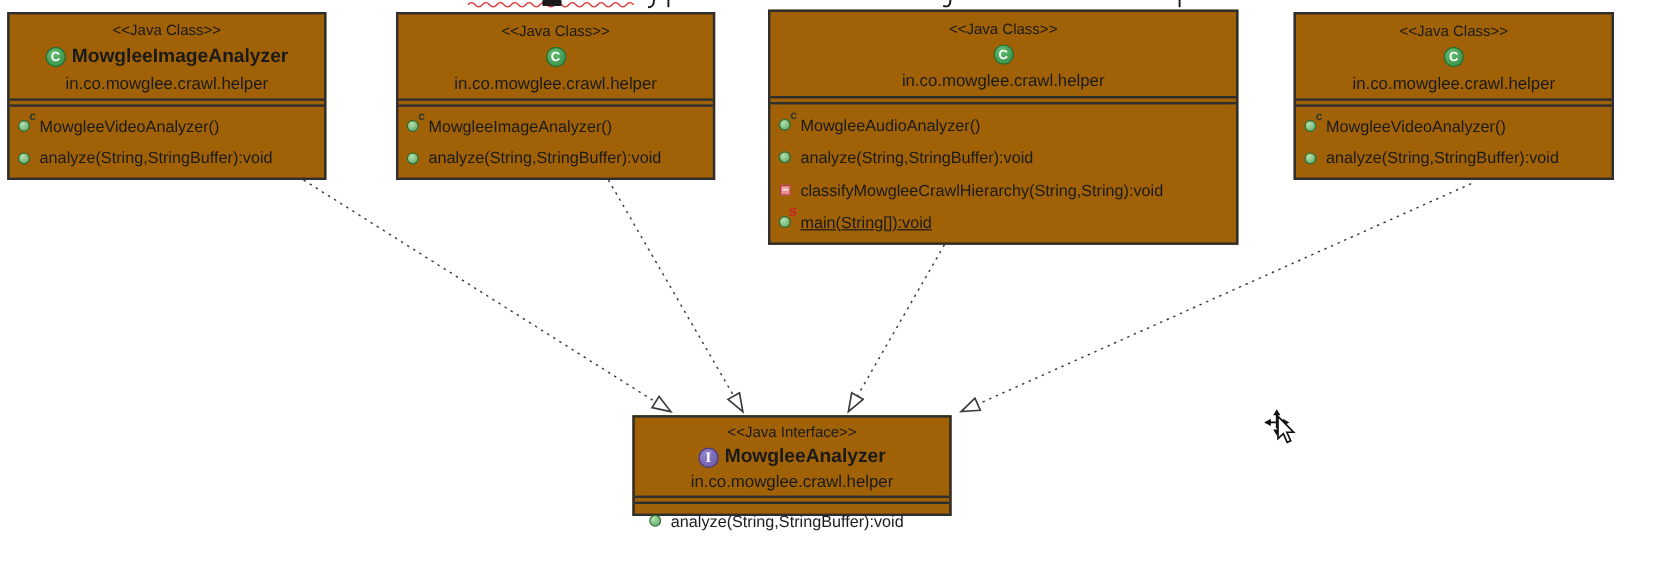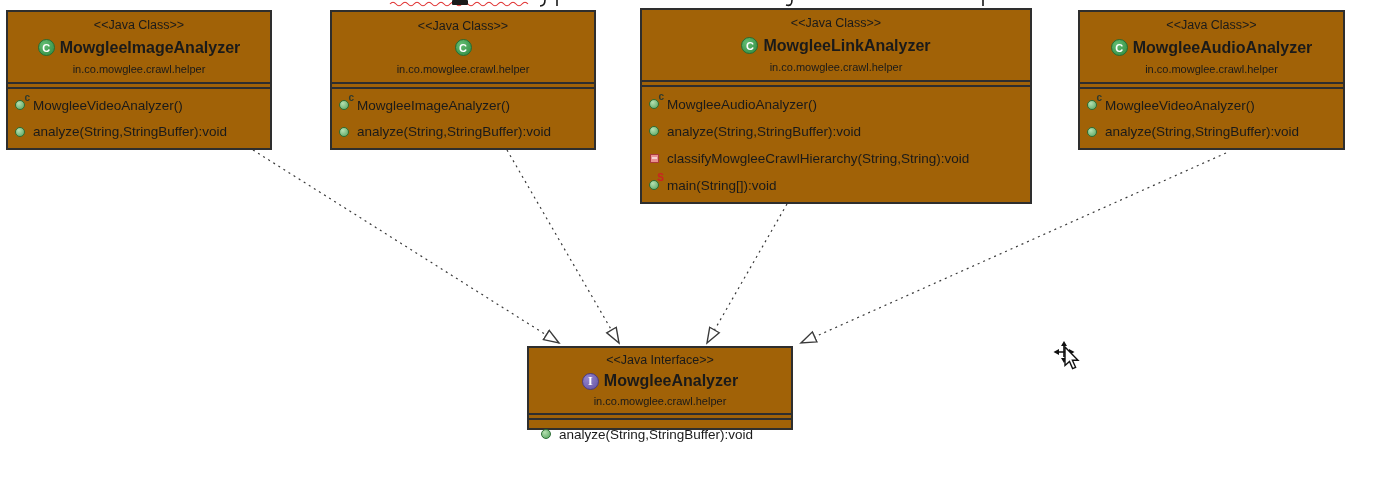--- a/index.html
+++ b/index.html
@@ -13,35 +13,35 @@
   .hdr-class{height:72px;}
   .hdr-iface{height:67px;}
   .stereo{font-size:12.5px;line-height:14px;}
   .name-row{display:flex;align-items:center;justify-content:center;gap:5px;}
   .type-name{font-weight:bold;font-size:16px;line-height:18px;}
   .bigicon{width:17px;height:17px;border-radius:50%;color:#fff;font-weight:bold;font-size:11px;
            display:flex;align-items:center;justify-content:center;flex:none;box-sizing:border-box;}
   .class-ic{background:radial-gradient(circle at 35% 30%, #63bd72, #2f8a41);border:1.5px solid #256d33;}
   .iface-ic{background:radial-gradient(circle at 35% 30%, #9486cf, #64519f);border:1.5px solid #4a3b80;
             font-family:"Liberation Serif",serif;font-size:12px;}
-  .pkg{font-size:11px;line-height:13px;}
+  .pkg{font-size:14px;line-height:13px;}
   .gap{height:3px;flex:0 0 auto;}
   .uml-members{border-top:2px solid #2e2e2e;flex:1;display:flex;flex-direction:column;
                justify-content:space-evenly;padding:2px 0;}
   .member{display:flex;align-items:center;gap:8px;padding-left:7px;font-size:13.5px;height:24px;}
   .iface-members .member{justify-content:flex-start;padding-left:12px;}
   .ball{width:10px;height:10px;border-radius:50%;flex:none;position:relative;box-sizing:border-box;
         background:radial-gradient(circle at 35% 30%, #b5e0b0, #55a35e);border:1px solid #2c6e35;}
   .sup{position:absolute;top:-8px;right:-6px;font-size:10px;font-weight:bold;color:#2f3a2f;
        font-style:normal;line-height:10px;}
   .sup.static{color:#cc2222;}
   .sq{width:9px;height:9px;flex:none;position:relative;box-sizing:border-box;
       background:#e89090;border:1px solid #ab3a3a;margin-left:1px;}
   .sq::after{content:"";position:absolute;left:1px;top:2.5px;width:5px;height:2px;background:#f6cwhite;background:#f6d2d2;}
-  .u{}
+  .u{text-decoration:underline;}
 </style>
 </head>
 <body>
 
 <div class="canvas">
 
   <svg class="overlay" width="1386" height="483" viewBox="0 0 1386 483">
     <defs>
       <marker id="impl" markerUnits="userSpaceOnUse" markerWidth="20" markerHeight="15" refX="16" refY="6.5" orient="auto">
         <path d="M1,1 L16,6.5 L1,12 Z" fill="#ffffff" stroke="#3a3a3a" stroke-width="1.4"></path>
@@ -112,21 +112,20 @@
         <span>analyze(String,StringBuffer):void</span>
       </div>
     </div>
   </div>
 
   <div class="uml-box" style="left:640px;top:8px;width:392px;height:196px">
     <div class="uml-header hdr-class">
       <div class="stereo">&lt;&lt;Java Class&gt;&gt;</div>
       <div class="name-row">
         <span class="bigicon class-ic">C</span>
-        <span class="type-name">MowgleeLinkAnalyzer</span>
       </div>
       <div class="pkg">in.co.mowglee.crawl.helper</div>
     </div>
     <div class="gap"></div>
     <div class="uml-members">
       <div class="member">
         <span class="ball">
             <i class="sup">c</i>
           </span>
         <span>MowgleeAudioAnalyzer()</span>
@@ -146,21 +145,20 @@
         <span class="u">main(String[]):void</span>
       </div>
     </div>
   </div>
 
   <div class="uml-box" style="left:1078px;top:10px;width:267px;height:140px">
     <div class="uml-header hdr-class">
       <div class="stereo">&lt;&lt;Java Class&gt;&gt;</div>
       <div class="name-row">
         <span class="bigicon class-ic">C</span>
-        <span class="type-name">MowgleeAudioAnalyzer</span>
       </div>
       <div class="pkg">in.co.mowglee.crawl.helper</div>
     </div>
     <div class="gap"></div>
     <div class="uml-members">
       <div class="member">
         <span class="ball">
             <i class="sup">c</i>
           </span>
         <span>MowgleeVideoAnalyzer()</span>

